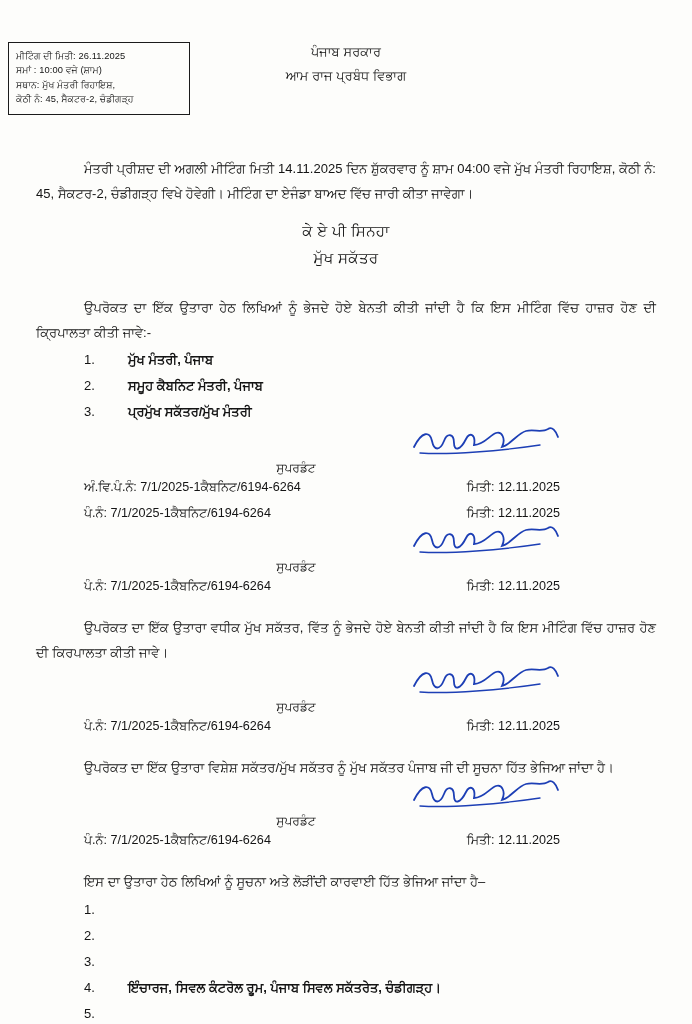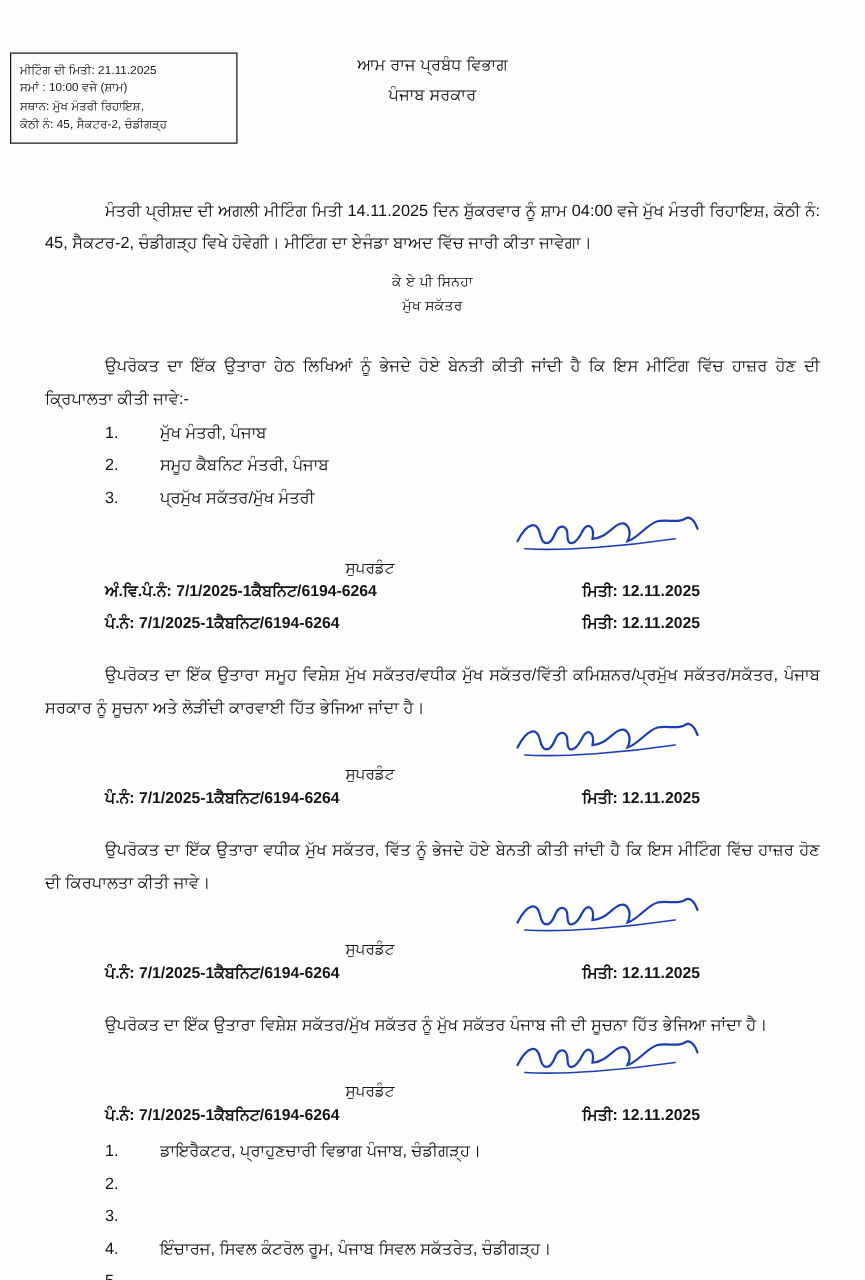--- a/index.html
+++ b/index.html
@@ -72,21 +72,21 @@
     letter-spacing: 0.05px;
   }
   .para.indent {
     text-indent: 48px;
     margin-top: 16px;
   }
 
   .sign-block {
     text-align: center;
     line-height: 1.8;
-    font-size: 11px;
+    font-size: 15px;
     margin-top: 10px;
   }
   .sign-block .name { letter-spacing: 0.3px; }
 
   
   .num-list {
     margin: 2px 0 6px 0;
     padding: 0;
     list-style: none;
   }
@@ -96,31 +96,31 @@
     font-size: 13px;
   }
   .num-list li .n {
     width: 44px;
     flex: 0 0 44px;
     padding-left: 48px;
     box-sizing: content-box;
   }
   .num-list li .t {
     flex: 1 1 auto;
+    font-weight: bold;
   }
 
   
   .ref-row {
     display: flex;
     justify-content: space-between;
     font-size: 12.6px;
     line-height: 2.0;
     padding: 0 8px 0 48px;
     box-sizing: border-box;
-    font-weight: bold;
   }
   .ref-row .right {
     padding-right: 88px;
   }
 
   
   .hand-sign {
     position: relative;
     height: 34px;
     margin-top: 4px;
@@ -137,29 +137,29 @@
     margin-top: -4px;
   }
   .spacer8 { height: 8px; }
 </style>
 </head>
 <body>
 
 <div class="page">
 
   <div class="meeting-box">
-    <div>ਮੀਟਿੰਗ ਦੀ ਮਿਤੀ: 21.11.2025</div>
+    <div>ਮੀਟਿੰਗ ਦੀ ਮਿਤੀ: 26.11.2025</div>
     <div>ਸਮਾਂ : 10:00 ਵਜੇ (ਸ਼ਾਮ)</div>
     <div>ਸਥਾਨ: ਮੁੱਖ ਮੰਤਰੀ  ਰਿਹਾਇਸ਼,</div>
     <div>ਕੋਠੀ ਨੰ: 45, ਸੈਕਟਰ-2, ਚੰਡੀਗੜ੍ਹ</div>
   </div>
 
   <div class="doc-header">
+    <div class="h-line">ਪੰਜਾਬ ਸਰਕਾਰ</div>
     <div class="h-line">ਆਮ ਰਾਜ ਪ੍ਰਬੰਧ ਵਿਭਾਗ</div>
-    <div class="h-line">ਪੰਜਾਬ ਸਰਕਾਰ</div>
   </div>
 
   <div class="body-wrap">
 
     <p class="para indent">ਮੰਤਰੀ ਪ੍ਰੀਸ਼ਦ ਦੀ ਅਗਲੀ ਮੀਟਿੰਗ ਮਿਤੀ 14.11.2025 ਦਿਨ ਸ਼ੁੱਕਰਵਾਰ ਨੂੰ ਸ਼ਾਮ 04:00 ਵਜੇ ਮੁੱਖ ਮੰਤਰੀ ਰਿਹਾਇਸ਼, ਕੋਠੀ ਨੰ: 45, ਸੈਕਟਰ-2, ਚੰਡੀਗੜ੍ਹ ਵਿਖੇ ਹੋਵੇਗੀ। ਮੀਟਿੰਗ ਦਾ ਏਜੰਡਾ ਬਾਅਦ ਵਿੱਚ ਜਾਰੀ ਕੀਤਾ ਜਾਵੇਗਾ।</p>
 
     <div class="sign-block">
       <div class="name">ਕੇ ਏ ਪੀ  ਸਿਨਹਾ</div>
       <div class="name">ਮੁੱਖ ਸਕੱਤਰ</div>
     </div>
@@ -192,21 +192,20 @@
 
     <div class="ref-row">
       <span>ਅੰ.ਵਿ.ਪੰ.ਨੰ: 7/1/2025-1ਕੈਬਨਿਟ/6194-6264</span>
       <span class="right">ਮਿਤੀ: 12.11.2025</span>
     </div>
     <div class="ref-row">
       <span>ਪੰ.ਨੰ: 7/1/2025-1ਕੈਬਨਿਟ/6194-6264</span>
       <span class="right">ਮਿਤੀ: 12.11.2025</span>
     </div>
 
-    <p class="para indent">ਉਪਰੋਕਤ ਦਾ ਇੱਕ ਉਤਾਰਾ ਸਮੂਹ ਵਿਸ਼ੇਸ਼ ਮੁੱਖ ਸਕੱਤਰ/ਵਧੀਕ ਮੁੱਖ ਸਕੱਤਰ/ਵਿੱਤੀ ਕਮਿਸ਼ਨਰ/ਪ੍ਰਮੁੱਖ ਸਕੱਤਰ/ਸਕੱਤਰ, ਪੰਜਾਬ ਸਰਕਾਰ ਨੂੰ ਸੂਚਨਾ ਅਤੇ ਲੋੜੀਂਦੀ ਕਾਰਵਾਈ ਹਿੱਤ ਭੇਜਿਆ ਜਾਂਦਾ ਹੈ।</p>
 
     <div class="hand-sign">
       <svg width="150" height="34" viewBox="0 0 150 34">
         <path d="M4 22 C12 6, 20 6, 22 16 C24 26, 30 26, 34 16 C37 8, 44 8, 44 18 C44 26, 50 26, 56 14 C60 6, 66 10, 64 20 C74 20, 80 10, 86 8 C92 6, 96 14, 92 22 C100 20, 108 8, 116 6 C124 4, 132 8, 138 4 C142 1, 146 6, 148 12" fill="none" stroke="#1d3fb5" stroke-width="1.8" stroke-linecap="round"></path>
         <path d="M10 28 C40 30, 90 26, 130 20" fill="none" stroke="#1d3fb5" stroke-width="1.4" stroke-linecap="round"></path>
       </svg>
     </div>
     <div class="supdt">ਸੁਪਰਡੰਟ</div>
 
     <div class="ref-row">
@@ -237,24 +236,24 @@
         <path d="M10 28 C40 30, 90 26, 130 20" fill="none" stroke="#1d3fb5" stroke-width="1.4" stroke-linecap="round"></path>
       </svg>
     </div>
     <div class="supdt">ਸੁਪਰਡੰਟ</div>
 
     <div class="ref-row">
       <span>ਪੰ.ਨੰ: 7/1/2025-1ਕੈਬਨਿਟ/6194-6264</span>
       <span class="right">ਮਿਤੀ: 12.11.2025</span>
     </div>
 
+    <p class="para indent">ਇਸ ਦਾ ਉਤਾਰਾ ਹੇਠ ਲਿਖਿਆਂ ਨੂੰ ਸੂਚਨਾ ਅਤੇ ਲੋੜੀਂਦੀ ਕਾਰਵਾਈ ਹਿੱਤ ਭੇਜਿਆ ਜਾਂਦਾ ਹੈ–</p>
     <ul class="num-list">
       <li>
         <span class="n">1.</span>
-        <span class="t">ਡਾਇਰੈਕਟਰ, ਪ੍ਰਾਹੁਣਚਾਰੀ ਵਿਭਾਗ ਪੰਜਾਬ, ਚੰਡੀਗੜ੍ਹ।</span>
       </li>
       <li>
         <span class="n">2.</span>
       </li>
       <li>
         <span class="n">3.</span>
       </li>
       <li>
         <span class="n">4.</span>
         <span class="t">ਇੰਚਾਰਜ, ਸਿਵਲ ਕੰਟਰੋਲ ਰੂਮ, ਪੰਜਾਬ ਸਿਵਲ ਸਕੱਤਰੇਤ, ਚੰਡੀਗੜ੍ਹ।</span>

